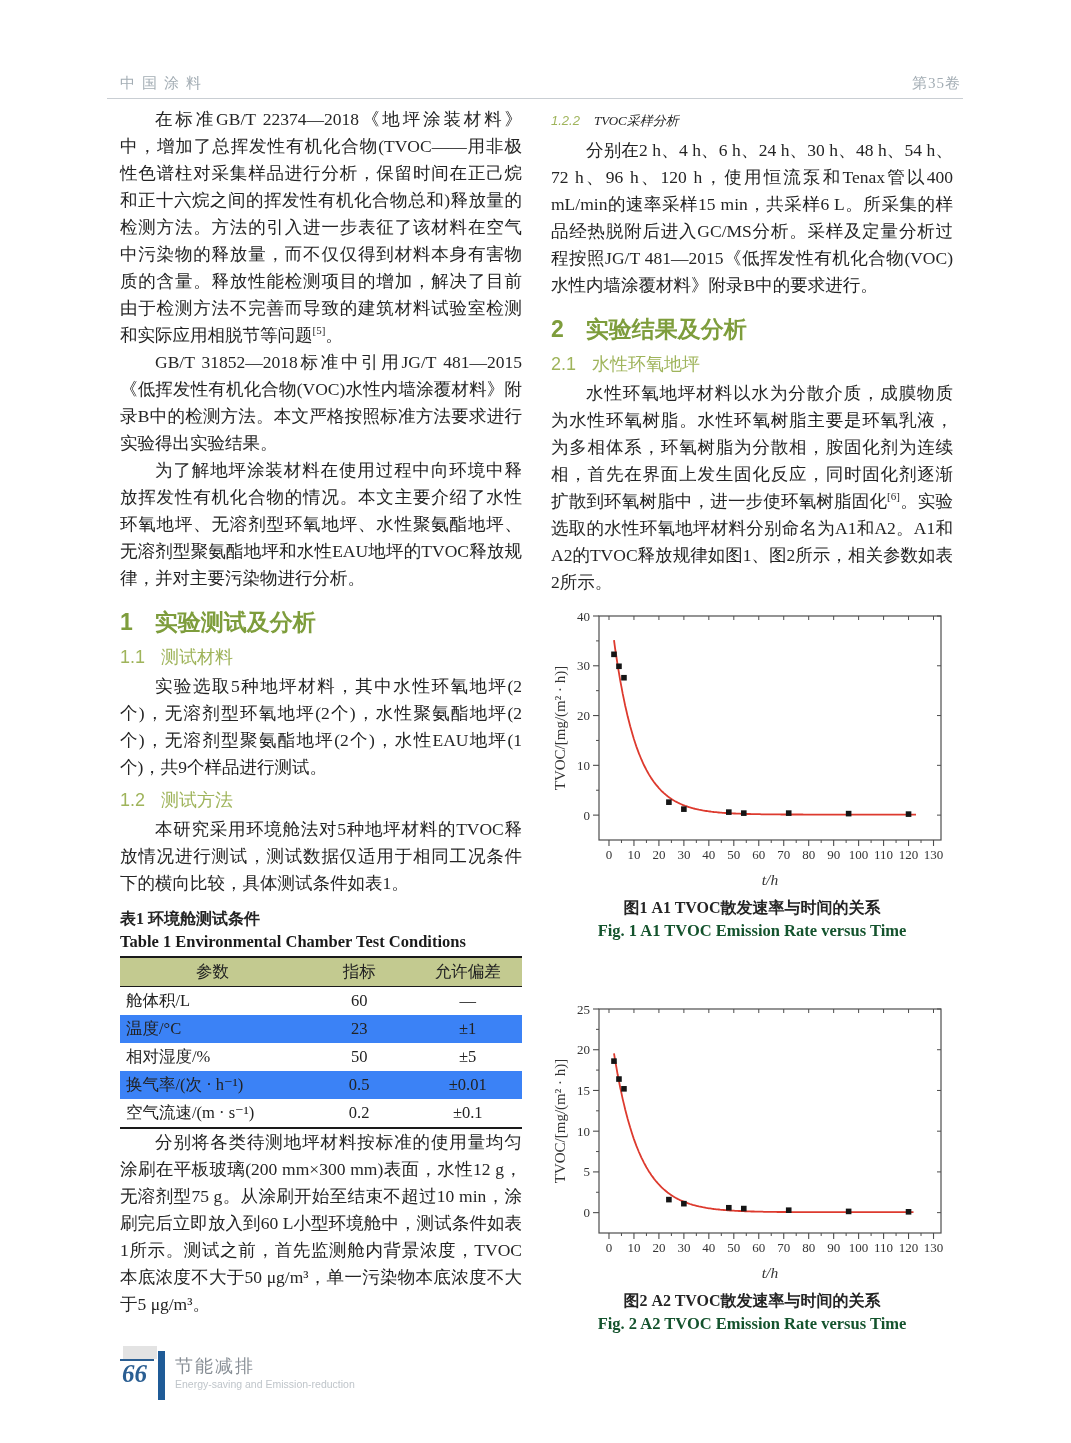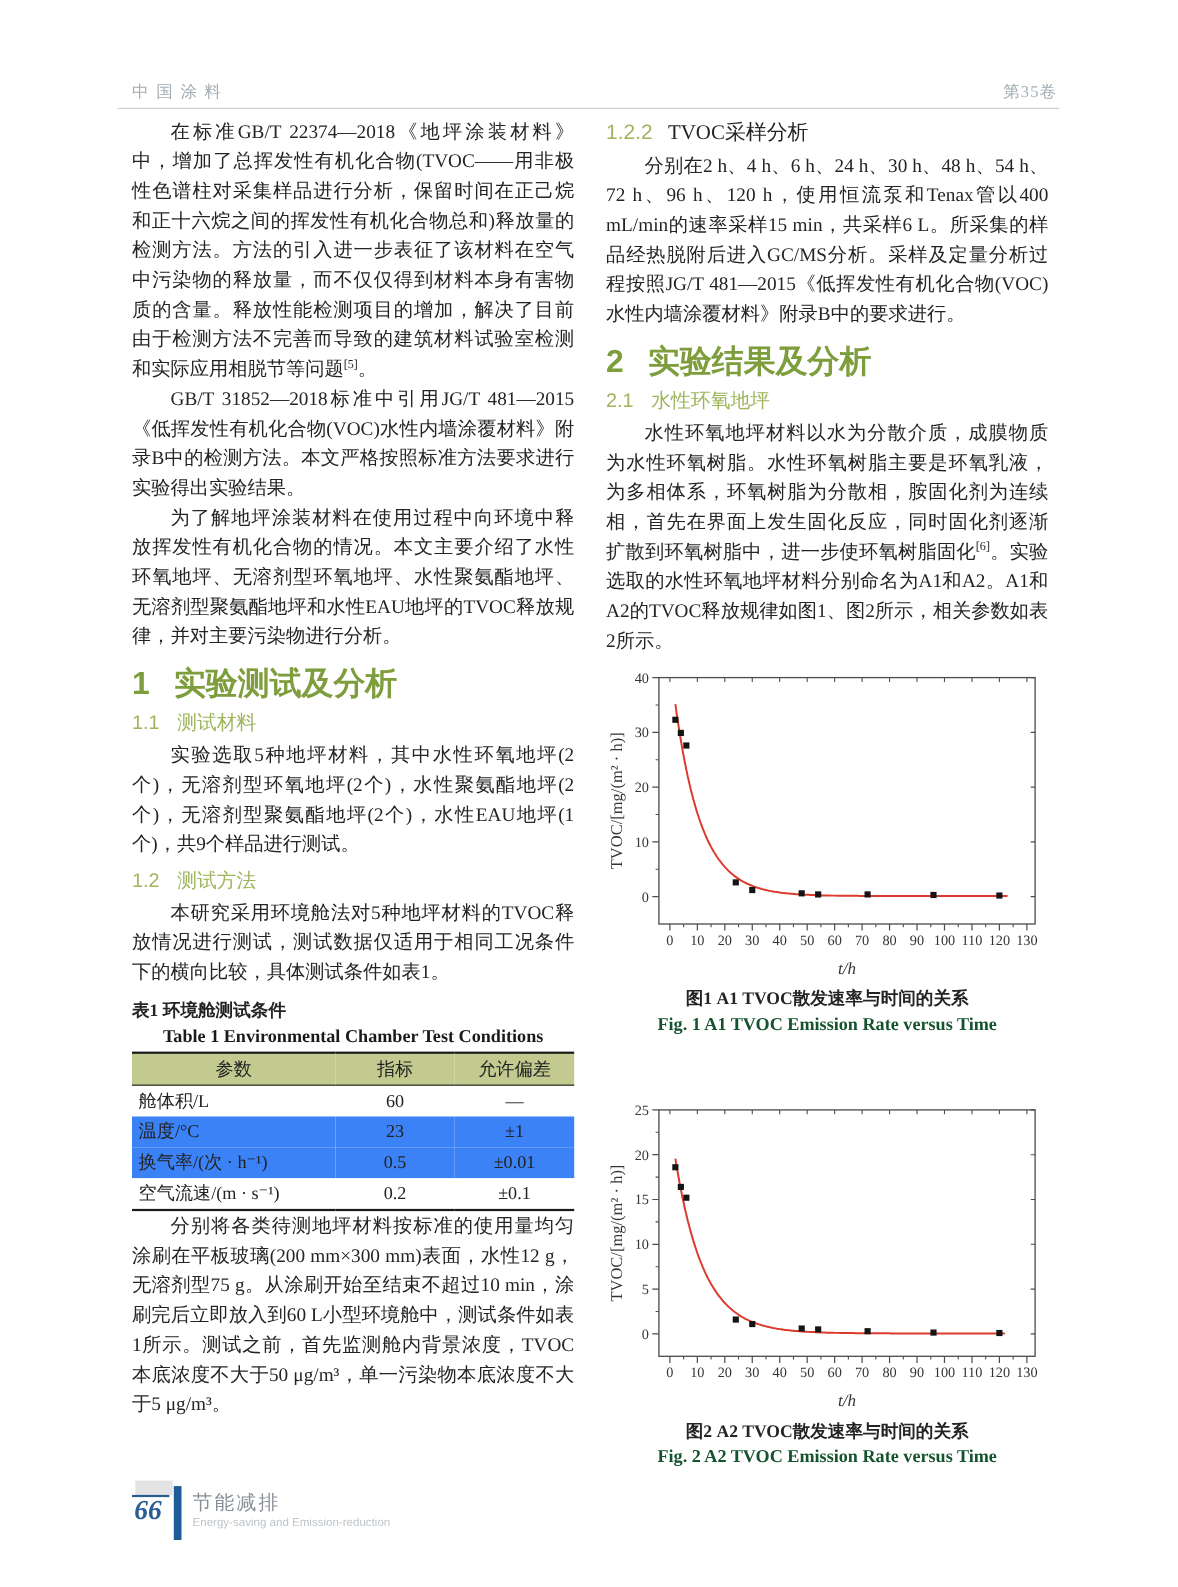--- a/index.html
+++ b/index.html
@@ -11,29 +11,29 @@
   .hdr .jname{position:absolute;left:13px;top:2px;letter-spacing:7px;}
   .hdr .vol{position:absolute;right:2px;top:2px;letter-spacing:1px;}
   
   .col{position:absolute;top:106px;width:402px;}
   .col-l{left:120px;}
   .col-r{left:551px;}
   p.body{font-size:17.5px;line-height:27px;text-align:justify;text-indent:2em;margin:0;color:#242424;}
   sup.cit{font-size:11px;vertical-align:super;line-height:0;}
   
   .h1{margin:14px 0 4px 0;font-family:"Liberation Sans","DejaVu Sans",sans-serif;
-      font-size:29px;font-weight:bold;color:#7e9d3c;line-height:32px;}
+      font-size:23px;font-weight:bold;color:#7e9d3c;line-height:32px;}
   .h1 .num{margin-right:22px;}
   .h2{margin:7px 0 3px 0;font-size:18px;color:#9fb45b;line-height:25px;}
   .h2 .num{margin-right:16px;font-family:"Liberation Sans","DejaVu Sans",sans-serif;}
-  .h3{margin:18px 0 4px 0;font-size:19px;color:#242424;line-height:25px;}
+  .h3{margin:18px 0 4px 0;font-size:13px;color:#242424;line-height:25px;font-style:italic;}
   .h3 .num{color:#9fb45b;margin-right:14px;font-family:"Liberation Sans","DejaVu Sans",sans-serif;}
   
   .tbl-title-zh{margin-top:12px;text-align:left;font-size:16px;font-weight:bold;color:#242424;}
-  .tbl-title-en{margin-top:2px;text-align:center;font-size:16.5px;font-weight:bold;color:#1a1a1a;}
+  .tbl-title-en{margin-top:2px;text-align:left;font-size:16.5px;font-weight:bold;color:#1a1a1a;}
   table.cond{width:100%;margin-top:4px;border-collapse:collapse;
              border-top:2.5px solid #1a1a1a;border-bottom:2.5px solid #1a1a1a;font-size:16.5px;}
   table.cond th{background:#c3ca90;font-weight:normal;border-bottom:1.5px solid #1a1a1a;
                 padding:3px 2px;text-align:center;}
   table.cond td{padding:3px 2px;}
   table.cond td:first-child{text-align:left;padding-left:6px;}
   table.cond td:nth-child(2),table.cond td:nth-child(3){text-align:center;}
   table.cond tr.alt{background:#3b82f6;}
   
   .figwrap{margin:0;}
@@ -97,20 +97,25 @@
       <tbody>
         <tr>
           <td>舱体积/L</td>
             <td>60</td>
             <td>—</td>
         </tr>
         <tr class="alt">
           <td>温度/°C</td>
             <td>23</td>
             <td>±1</td>
+        </tr>
+        <tr>
+          <td>相对湿度/%</td>
+            <td>50</td>
+            <td>±5</td>
         </tr>
         <tr class="alt">
           <td>换气率/(次 · h⁻¹)</td>
             <td>0.5</td>
             <td>±0.01</td>
         </tr>
         <tr>
           <td>空气流速/(m · s⁻¹)</td>
             <td>0.2</td>
             <td>±0.1</td>

